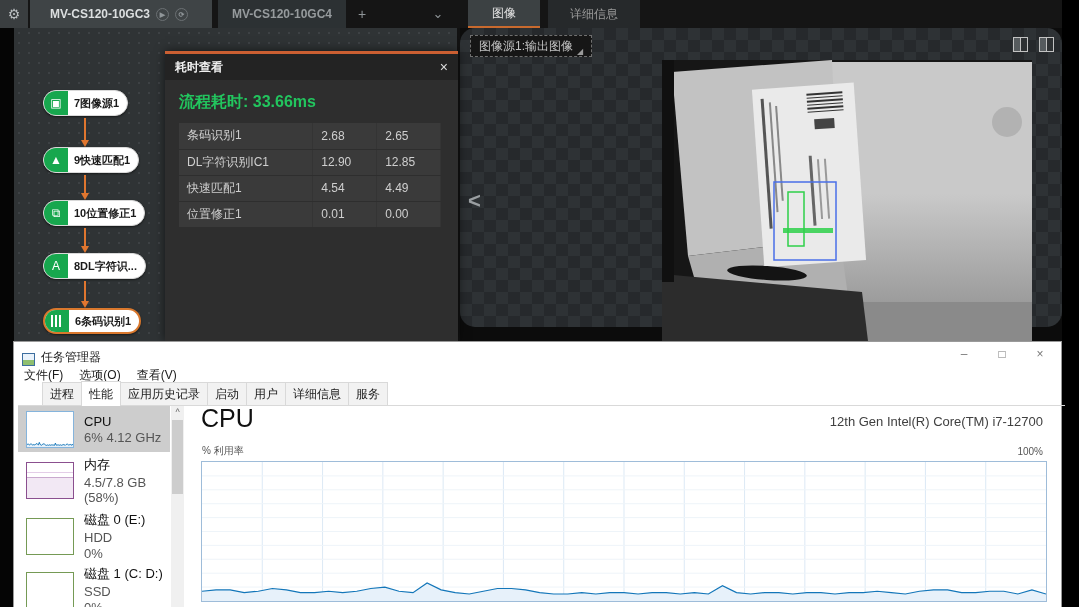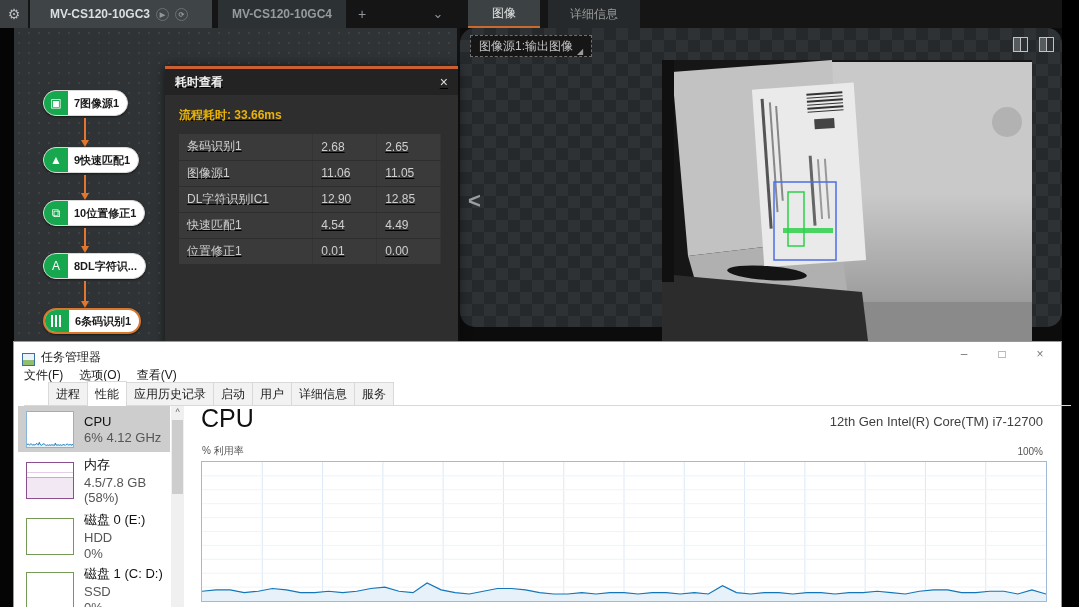--- a/index.html
+++ b/index.html
@@ -63,39 +63,39 @@
   .split-icon span:last-child { border-right:none; background:#2e3133; }
   #collapse-chevron { position:absolute; left:8px; top:160px; color:#9b9fa2; font-size:22px; font-weight:bold; }
 
   
   #timing-dialog { position:absolute; left:165px; top:23px; width:293px; height:290px; background:#2e2e2e;
                    border-top:3px solid #cb5f32; box-shadow:0 0 10px rgba(0,0,0,.6); z-index:5; }
   #timing-header { height:26px; background:#232323; display:flex; align-items:center; justify-content:space-between;
                    padding:0 10px; }
   #timing-title { color:#f0f0f0; font-size:12px; font-weight:bold; }
   #timing-close { color:#dcdcdc; font-size:14px; }
-  #timing-total { color:#eab308; font-size:12px; font-weight:bold; padding:12px 14px 10px 14px; }
+  #timing-total { color:#22c55e; font-size:16px; font-weight:bold; padding:12px 14px 10px 14px; }
   #timing-table { margin:0 14px; border-collapse:collapse; width:262px; font-size:12px; }
   #timing-table th { background:#4f4f4f; color:#e8e8e8; font-weight:normal; text-align:left; height:25px;
                      padding:0 8px; border-right:1px solid #444; }
   #timing-table td { background:#3a3a3a; color:#cfcfcf; height:26px; padding:0 8px;
                      border-bottom:1px solid #2e2e2e; border-right:1px solid #343434; }
 
   
   #taskmgr { position:absolute; left:13px; top:341px; width:1049px; height:266px; background:#fff;
              border:1px solid #9a9a9a; border-bottom:none; z-index:10; color:#000; }
   #tm-titlebar { position:absolute; left:0; top:0; width:100%; height:24px; display:flex; align-items:flex-end; }
   #tm-icon { width:13px; height:13px; margin:0 6px 0 8px; border:1px solid #3c6e9f;
              background:linear-gradient(#eaf3fb 55%, #8fbf6f 55%); }
   #tm-title { font-size:12px; color:#1a1a1a; }
   #tm-controls { position:absolute; right:2px; top:0; height:24px; display:flex; }
   .tm-ctl { width:38px; height:24px; color:#7a7a7a; font-size:12px; display:flex; align-items:center; justify-content:center; }
   #tm-menubar { position:absolute; left:2px; top:24px; height:19px; display:flex; align-items:center; font-size:12px; }
   .tm-menu-item { padding:0 8px; color:#1a1a1a; }
-  #tm-tabstrip { position:absolute; left:10px; top:43px; width:100%; height:21px; border-bottom:1px solid #d9d9d9;
+  #tm-tabstrip { position:absolute; left:4px; top:43px; width:100%; height:21px; border-bottom:1px solid #d9d9d9;
                  padding-left:24px; display:flex; align-items:flex-end; font-size:12px; }
   .tm-tab { border:1px solid #d9d9d9; border-bottom:none; background:#f2f2f2; color:#1a1a1a;
             padding:3px 7px 2px 7px; margin-right:-1px; }
   .tm-tab.active { background:#fff; position:relative; padding-top:4px; }
   .tm-tab.active:after { content:""; position:absolute; left:0; right:0; bottom:-1px; height:1px; background:#fff; }
 
   #tm-content { position:absolute; left:0; top:64px; width:100%; height:202px; background:#fff; }
 
   
   #tm-sidebar { position:absolute; left:4px; top:0; width:152px; height:202px; }
@@ -241,37 +241,32 @@
           <rect x="163" y="100" width="2" height="60" fill="#999"></rect>
         </g>
         <ellipse cx="105" cy="213" rx="40" ry="7" fill="#141414" transform="rotate(4 105 213)"></ellipse>
         <rect x="112" y="122" width="62" height="78" fill="none" stroke="#4a6fe8" stroke-width="1.5"></rect>
         <rect x="126" y="132" width="16" height="54" fill="none" stroke="#2ed04a" stroke-width="1.5"></rect>
         <rect x="121" y="168" width="50" height="5" fill="#2ed04a" opacity="0.85"></rect>
       </svg>
     </div>
   </div>
 
-  <div id="timing-dialog" style="top:66px;text-decoration:underline;">
+  <div id="timing-dialog" style="top:51px;">
     <div id="timing-header">
       <span id="timing-title">耗时查看</span>
       <span id="timing-close">×</span>
     </div>
     <div id="timing-total">流程耗时: 33.66ms</div>
     <table id="timing-table">
       <tbody>
       <tr>
         <td>条码识别1</td>
         <td>2.68</td>
         <td>2.65</td>
-      </tr>
-      <tr>
-        <td>图像源1</td>
-        <td>11.06</td>
-        <td>11.05</td>
       </tr>
       <tr>
         <td>DL字符识别IC1</td>
         <td>12.90</td>
         <td>12.85</td>
       </tr>
       <tr>
         <td>快速匹配1</td>
         <td>4.54</td>
         <td>4.49</td>

